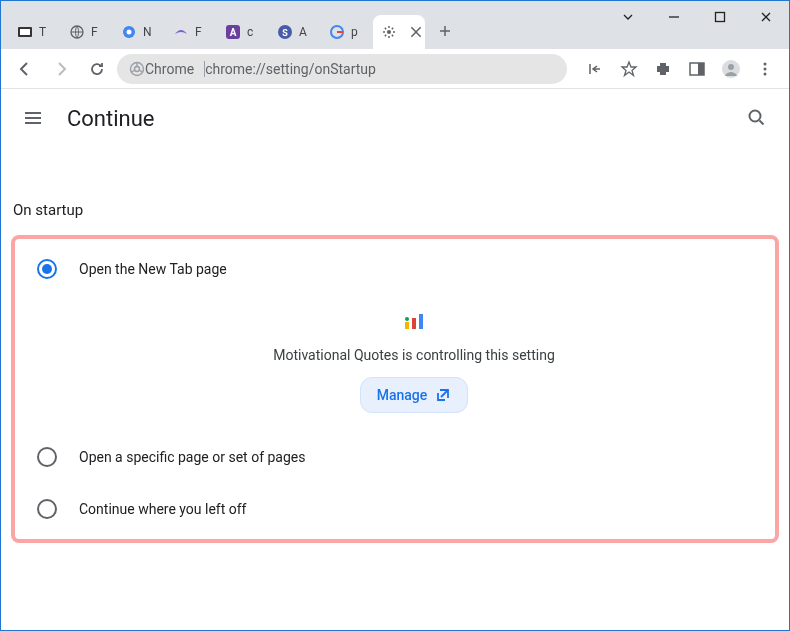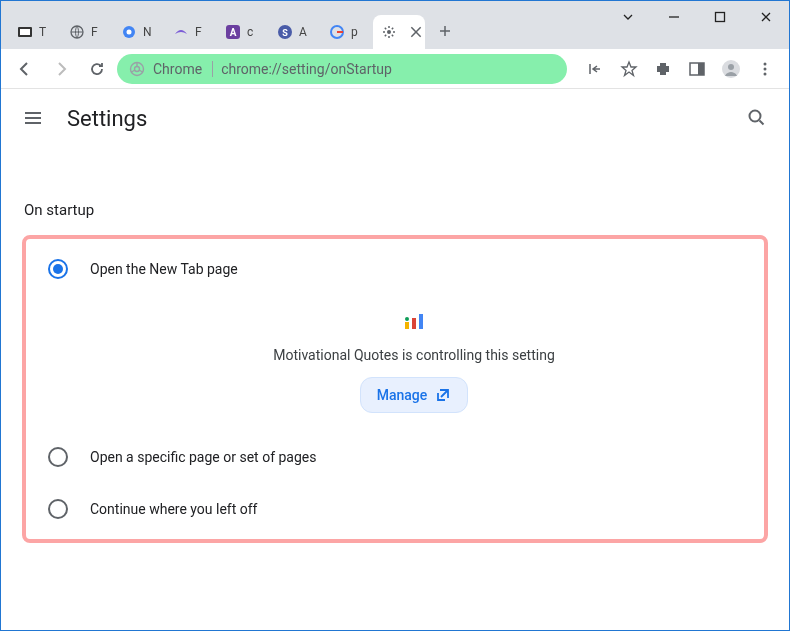--- a/index.html
+++ b/index.html
@@ -26,34 +26,34 @@
 .tab.active { background: #fff; }
 .tab-favicon { width: 16px; height: 16px; display: flex; align-items: center; justify-content: center; flex-shrink: 0; }
 .tab-label { white-space: nowrap; overflow: hidden; }
 .tab-close { width: 14px; height: 14px; display:flex; align-items:center; justify-content:center; flex-shrink:0; }
 .new-tab { width: 28px; height: 28px; display:flex; align-items:center; justify-content:center; margin-left:6px; margin-bottom:4px; color:#555; }
 
 
 .toolbar { height: 40px; background: #fff; display:flex; align-items:center; padding: 0 8px; gap: 4px; border-bottom: 1px solid #e3e3e3; }
 .nav-btn { width: 32px; height: 32px; border-radius: 50%; display:flex; align-items:center; justify-content:center; color:#5f6368; }
 .nav-btn.disabled { color: #bcbcbc; }
-.omnibox { flex:1; height: 30px; background: #86efac; border-radius: 15px; display:flex; align-items:center; padding: 0 12px; gap: 8px; font-size: 14px; color: #5f6368; }
+.omnibox { flex:1; height: 30px; background: #e5e5e5; border-radius: 15px; display:flex; align-items:center; padding: 0 12px; font-size: 14px; color: #5f6368; }
 .omni-prefix { color: #5f6368; border-right: 1px solid #9aa0a6; padding-right: 10px; }
 .omni-url { color: #5f6368; }
 .toolbar-right { display:flex; align-items:center; gap:2px; margin-left:8px; }
 .icon-btn { width: 32px; height: 32px; display:flex; align-items:center; justify-content:center; color:#5f6368; border-radius: 50%; }
 
 
 .settings-header { height: 58px; display:flex; align-items:center; padding: 0 20px; gap: 22px; }
 .hamburger { width:24px; height:24px; display:flex; align-items:center; justify-content:center; color:#5f6368; }
 .settings-title { font-size: 22px; color: #202124; font-weight: 400; }
 .settings-search { margin-left:auto; width:24px; height:24px; display:flex; align-items:center; justify-content:center; color:#5f6368; }
 
 
-.content { padding: 18px 21px; }
+.content { padding: 18px 10px; }
 .section-title { font-size: 15px; color: #202124; margin: 36px 0 16px 2px; }
 .card { border: 4px solid #fca5a5; border-radius: 8px; background: rgba(255,255,255,0.7); padding: 4px 0; }
 .row { display:flex; align-items:center; padding: 16px 22px; gap: 22px; font-size: 14px; color: #202124; }
 .radio { width: 20px; height: 20px; border-radius: 50%; border: 2px solid #5f6368; flex-shrink:0; display:flex; align-items:center; justify-content:center; }
 .radio.selected { border-color: #1a73e8; }
 .radio.selected::after { content:''; width:10px; height:10px; border-radius:50%; background:#1a73e8; }
 .ext-row { display:flex; align-items:center; padding: 12px 22px 18px 60px; gap: 14px; font-size: 14px; color: #3c4043; flex-direction: column; }
 .ext-icon { width: 26px; height: 26px; display:flex; align-items:center; justify-content:center; flex-shrink:0; }
 .ext-text { flex:1; }
 .btn { height: 36px; padding: 0 16px; border: 1px solid #dadce0; border-radius: 12px; background:#fff; color:#1a73e8; font-size:14px; font-weight:500; display:flex; align-items:center; gap:8px; }
@@ -242,21 +242,21 @@
         </div>
     </div>
   </div>
 
   <div class="settings-header">
     <div class="hamburger">
       <svg width="20" height="20" viewBox="0 0 20 20">
           <path d="M2 5h16M2 10h16M2 15h16" stroke="#5f6368" stroke-width="2"></path>
         </svg>
     </div>
-    <div class="settings-title">Settings</div>
+    <div class="settings-title">Continue</div>
     <div class="settings-search">
       <svg width="20" height="20" viewBox="0 0 20 20">
           <circle cx="8" cy="8" r="5.5" stroke="#5f6368" stroke-width="2" fill="none"></circle>
           <path d="M12.5 12.5l4 4" stroke="#5f6368" stroke-width="2"></path>
         </svg>
     </div>
   </div>
 
   <div class="content">
     <div class="section-title">On startup</div>

